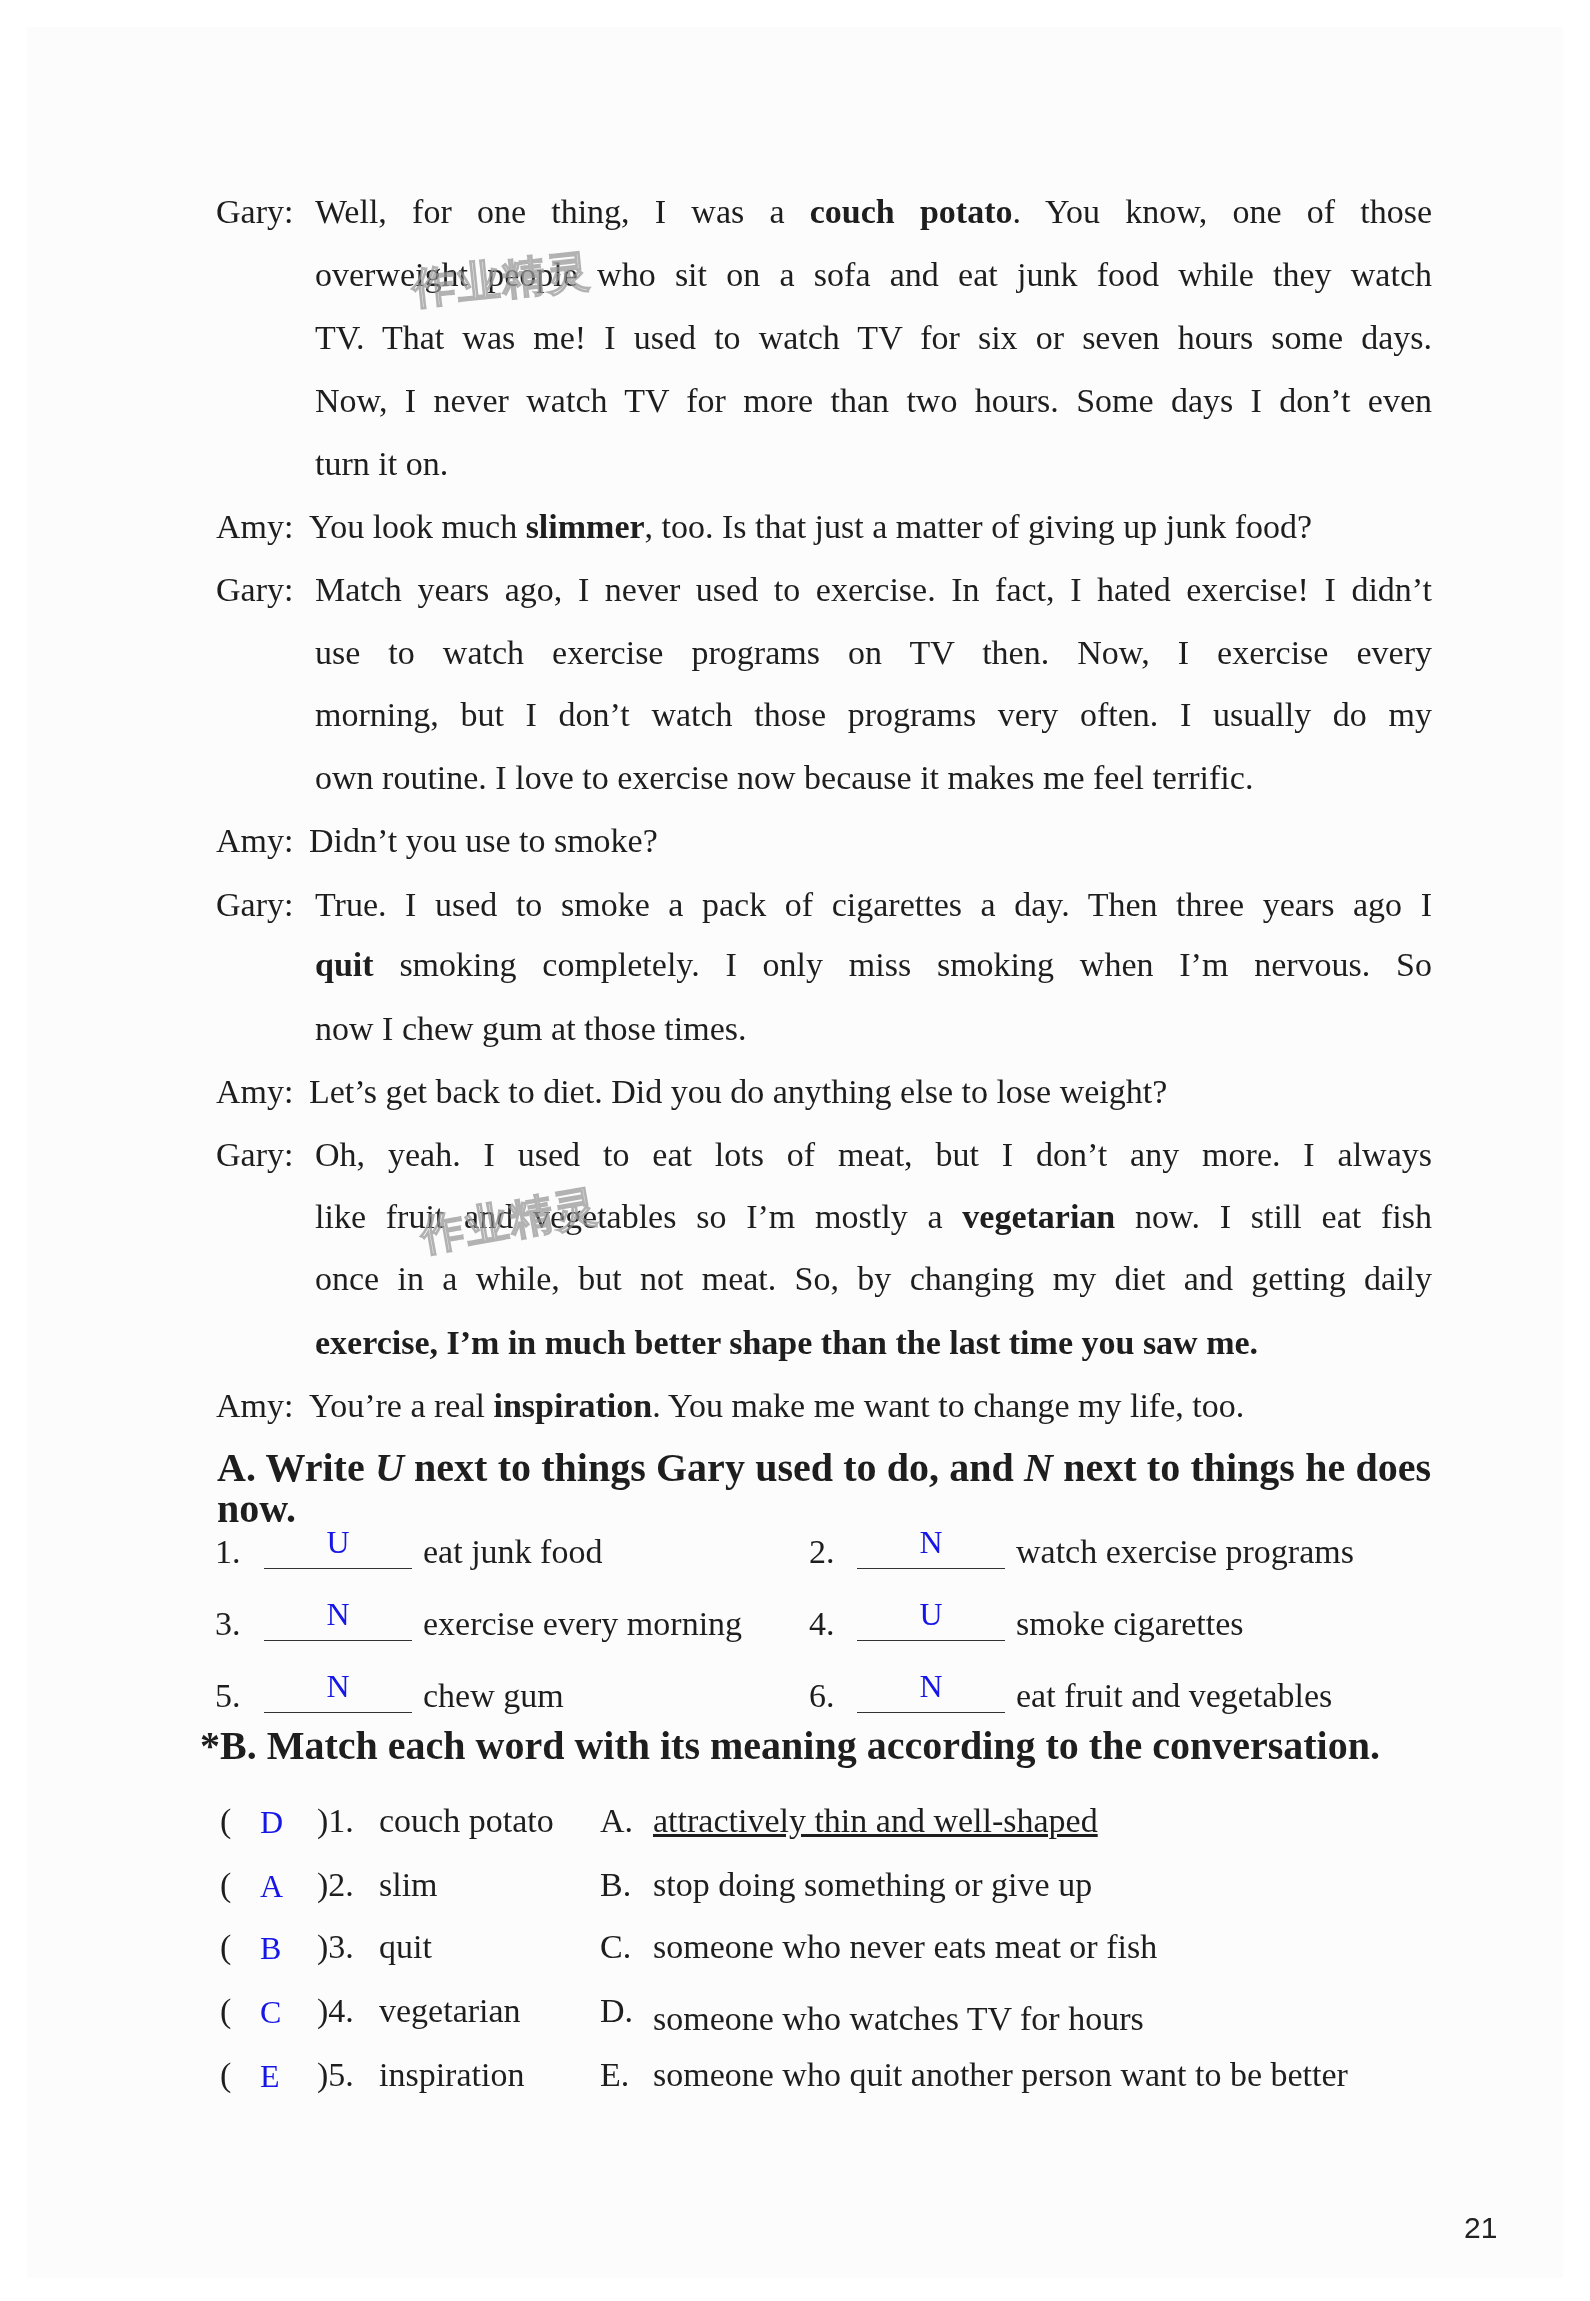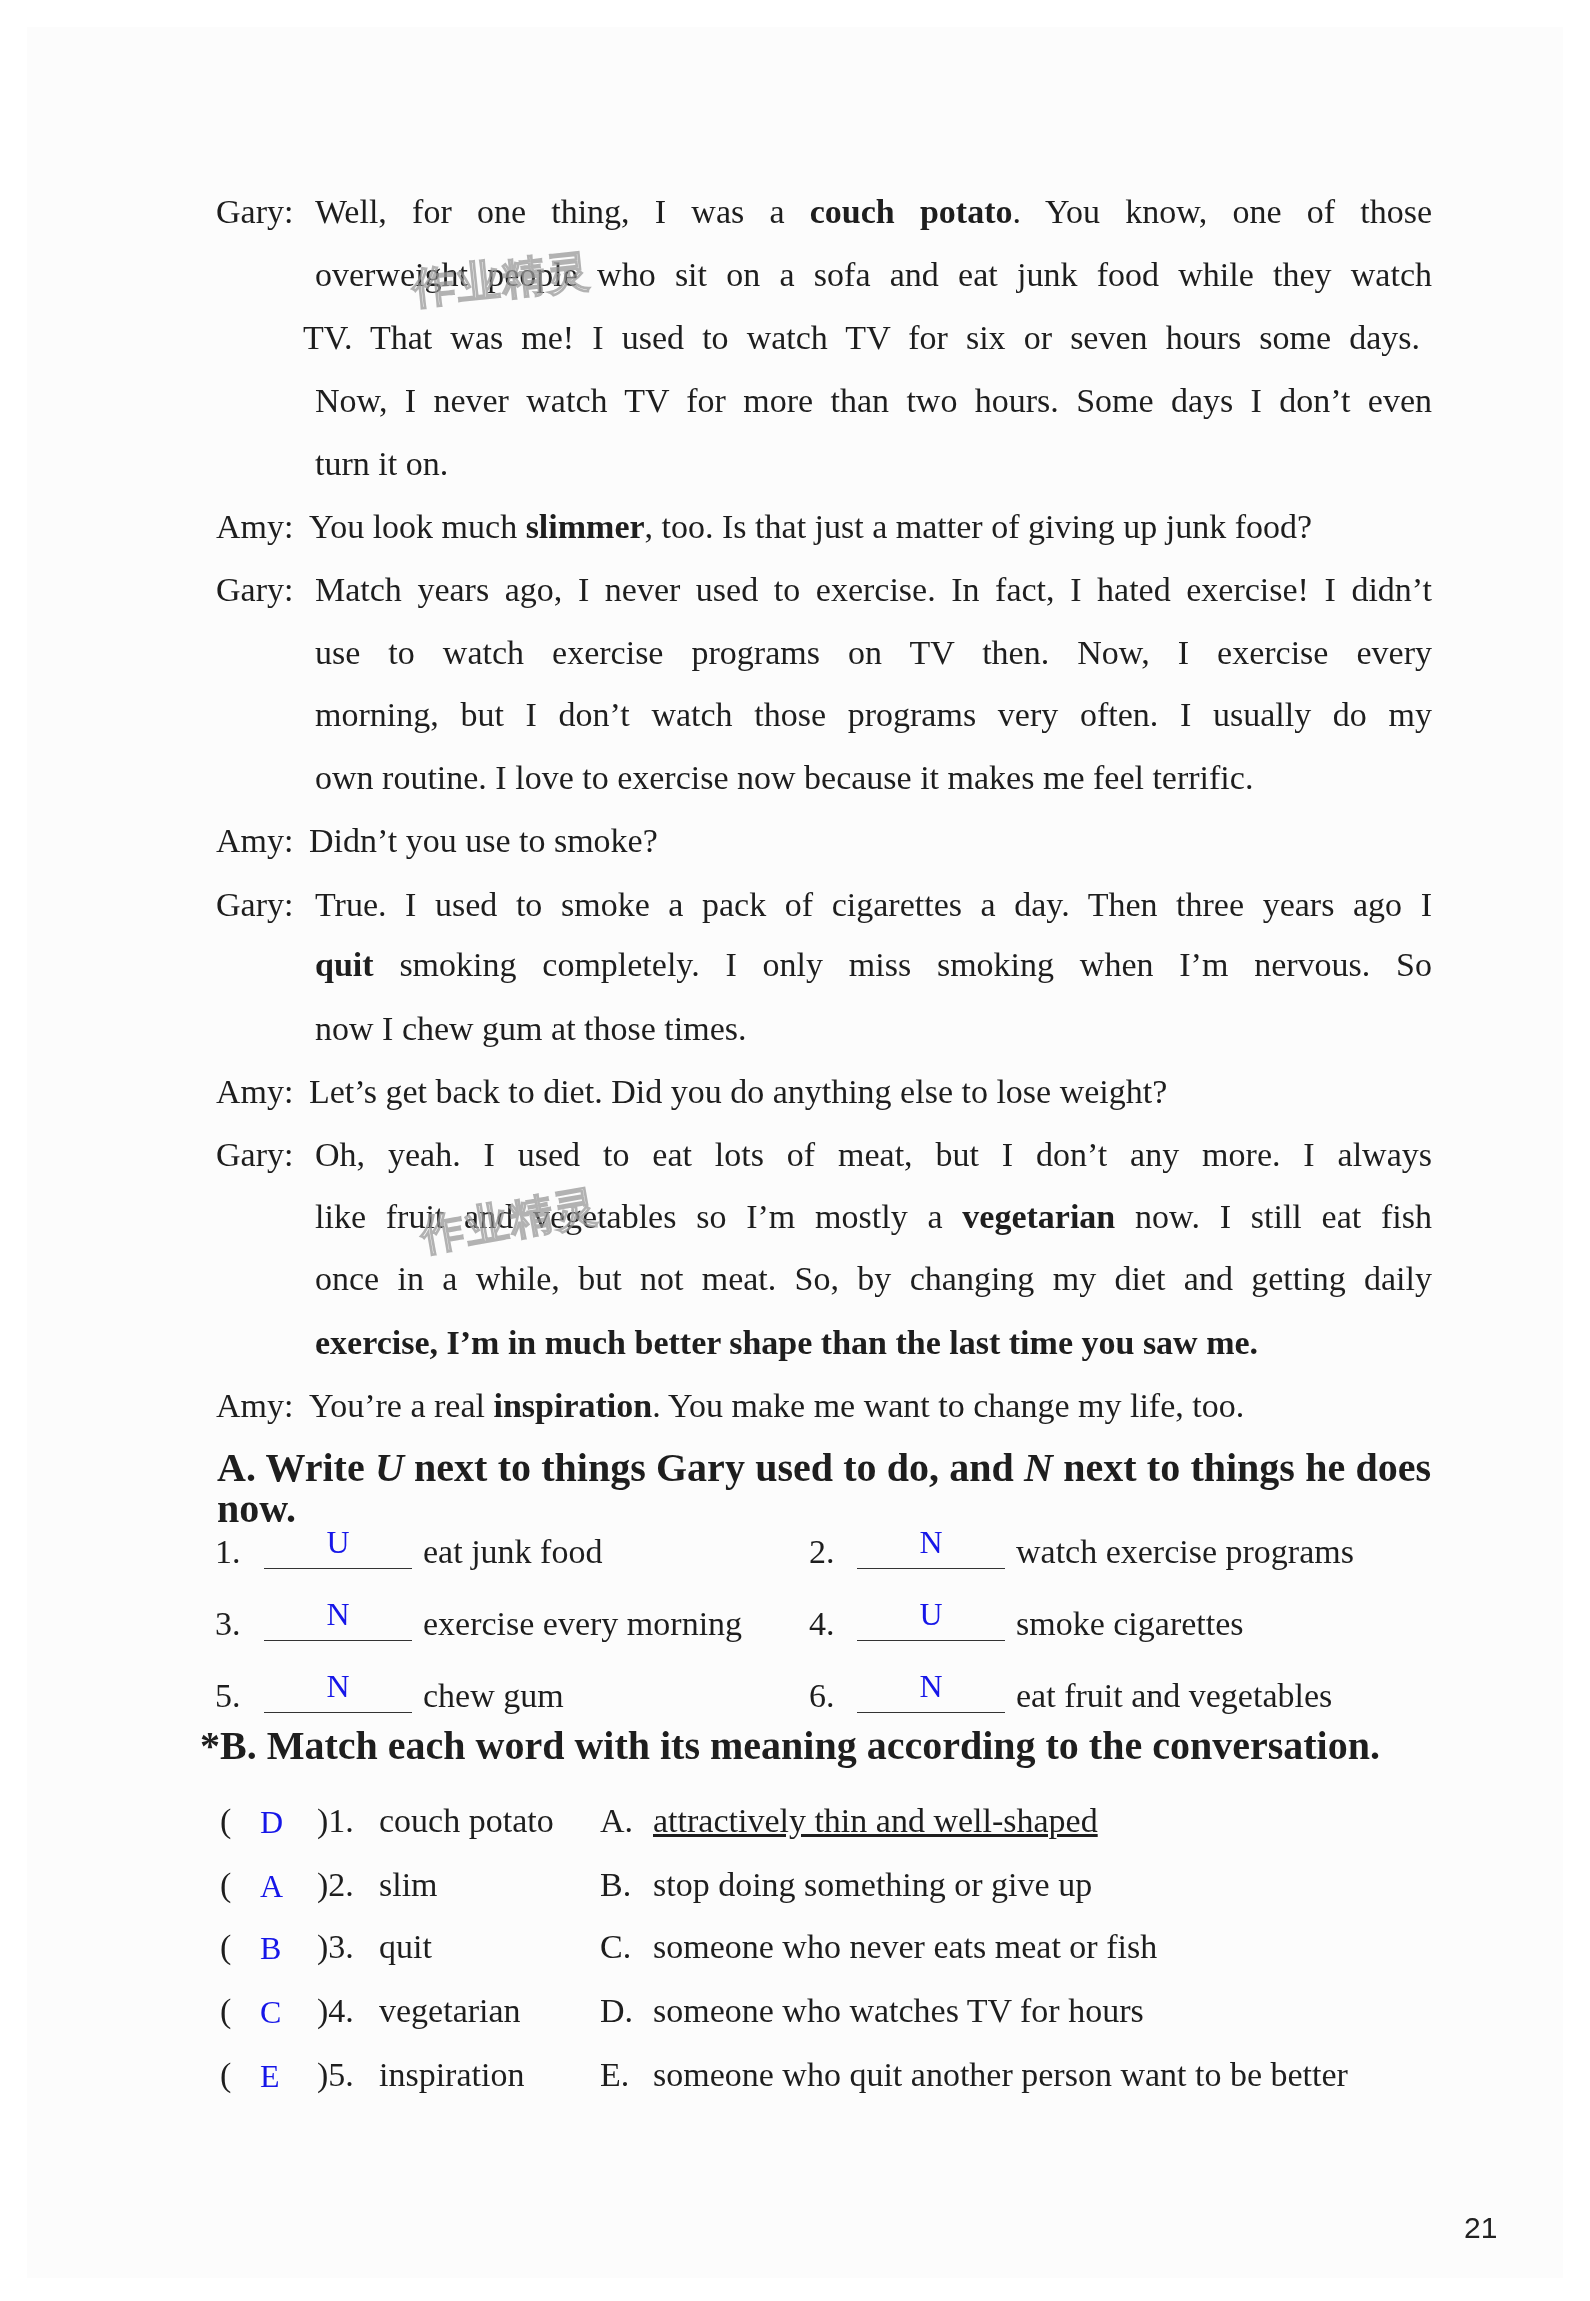--- a/index.html
+++ b/index.html
@@ -50,21 +50,21 @@
 </style>
 </head>
 <body>
 
 <div class="page-inner"></div>
 
 <div id="dialogue">
     <span class="dlg" style="left: 216px; top: 191px;">Gary:</span>
     <div class="dlg just" style="left: 315px; top: 191px; width: 1117px;"><span>Well, for one thing, I was a </span><b>couch potato</b><span>. You know, one of those</span></div>
     <div class="dlg just" style="left: 315px; top: 254px; width: 1117px;"><span>overweight people who sit on a sofa and eat junk food while they watch</span></div>
-    <div class="dlg just" style="left: 303px; top: 317px; width: 1117px;"><span>TV. That was me! I used to watch TV for six or seven hours some days.</span></div>
+    <div class="dlg just" style="left: 315px; top: 317px; width: 1117px;"><span>TV. That was me! I used to watch TV for six or seven hours some days.</span></div>
     <div class="dlg just" style="left: 315px; top: 380px; width: 1117px;"><span>Now, I never watch TV for more than two hours. Some days I don’t even</span></div>
     <div class="dlg" style="left: 315px; top: 443px;"><span>turn it on.</span></div>
     <span class="dlg" style="left: 216px; top: 506px;">Amy:</span>
     <div class="dlg" style="left: 309px; top: 506px;"><span>You look much </span><b>slimmer</b><span>, too. Is that just a matter of giving up junk food?</span></div>
     <span class="dlg" style="left: 216px; top: 569px;">Gary:</span>
     <div class="dlg just" style="left: 315px; top: 569px; width: 1117px;"><span>Match years ago, I never used to exercise. In fact, I hated exercise! I didn’t</span></div>
     <div class="dlg just" style="left: 315px; top: 632px; width: 1117px;"><span>use to watch exercise programs on TV then. Now, I exercise every</span></div>
     <div class="dlg just" style="left: 315px; top: 694px; width: 1117px;"><span>morning, but I don’t watch those programs very often. I usually do my</span></div>
     <div class="dlg" style="left: 315px; top: 757px; text-align: right;"><span>own routine. I love to exercise now because it makes me feel terrific.</span></div>
     <span class="dlg" style="left: 216px; top: 820px;">Amy:</span>
@@ -149,21 +149,21 @@
       <span class="paren" style="left: 379px;">quit</span>
       <span class="paren" style="left: 600px;">C.</span>
       <span class="paren" style="left: 653px; text-align: center;">someone who never eats meat or fish</span>
     </div>
     <div class="match-row" style="left: 0px; top: 1990px;">
       <span class="paren" style="left: 220px;">(</span>
       <span class="match-ans" style="left: 260px; top: 1.9px;">C</span>
       <span class="paren" style="left: 317px;">)4.</span>
       <span class="paren" style="left: 379px;">vegetarian</span>
       <span class="paren" style="left: 600px;">D.</span>
-      <span class="paren" style="left: 653px;">someone who watches TV for hours</span>
+      <span class="paren" style="left: 653px; margin-top: 8px;">someone who watches TV for hours</span>
     </div>
     <div class="match-row" style="left: 0px; top: 2054px;">
       <span class="paren" style="left: 220px;">(</span>
       <span class="match-ans" style="left: 260px; top: 1.9px;">E</span>
       <span class="paren" style="left: 317px;">)5.</span>
       <span class="paren" style="left: 379px;">inspiration</span>
       <span class="paren" style="left: 600px;">E.</span>
       <span class="paren" style="left: 653px;">someone who quit another person want to be better</span>
     </div>
   </div>

